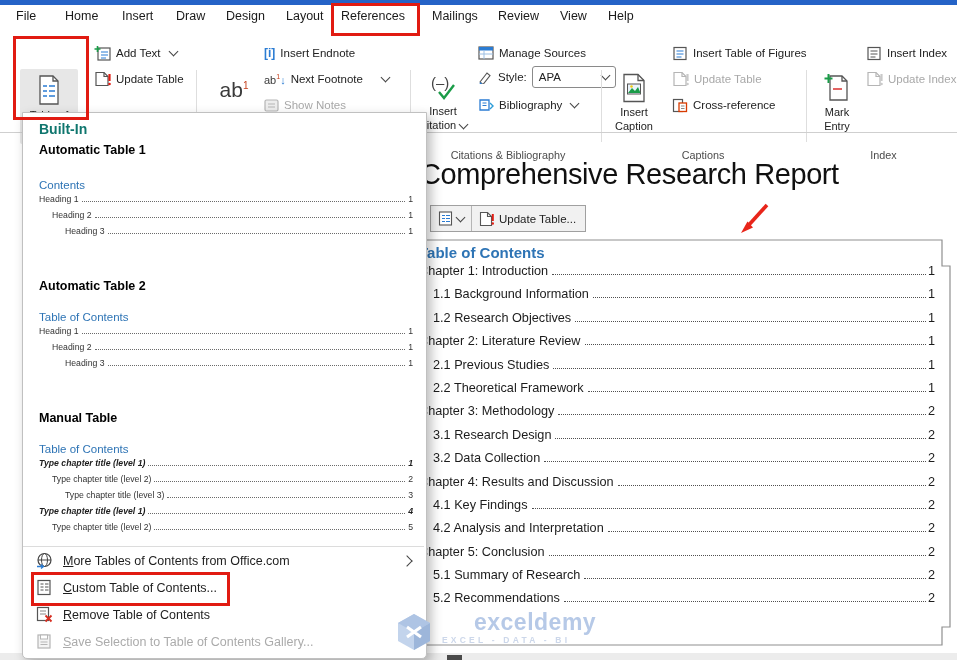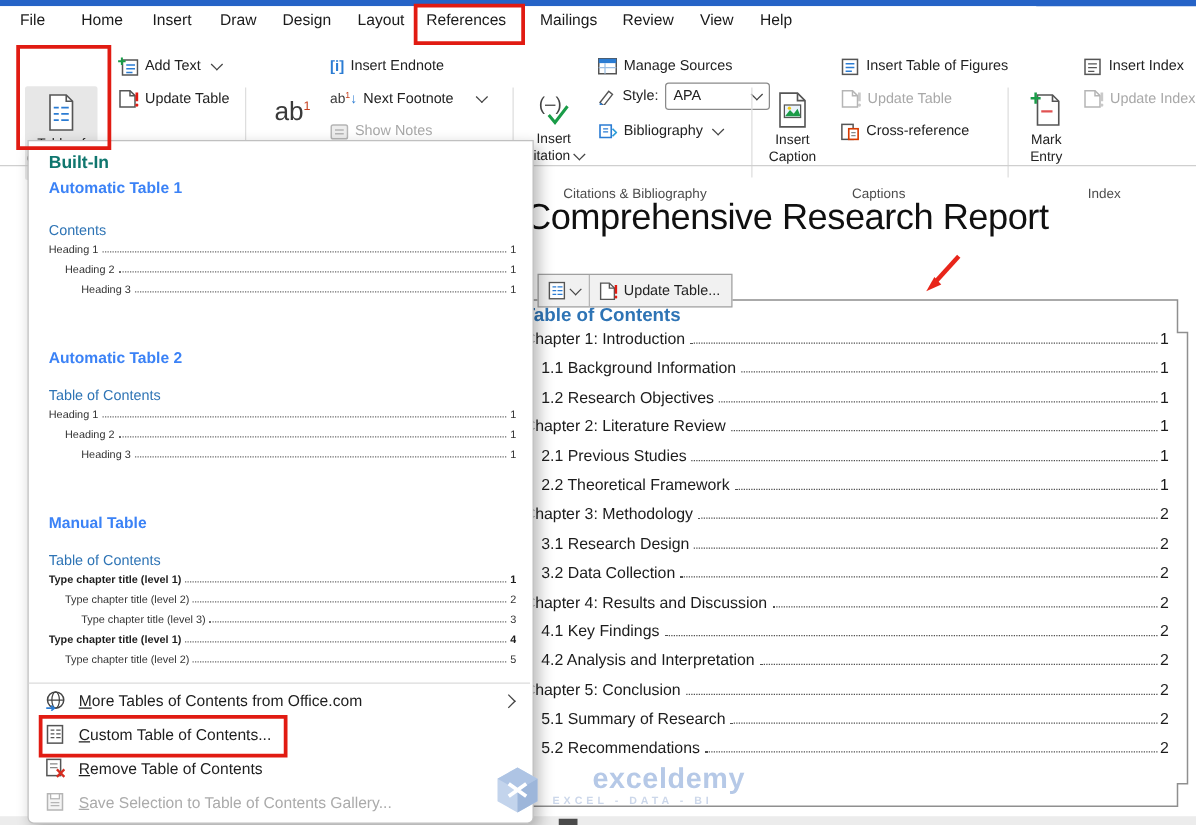--- a/index.html
+++ b/index.html
@@ -29,38 +29,38 @@
            display:flex;flex-direction:column;align-items:center;font-size:11px;color:#222;}
   #tocbtn-annot{left:13px;top:36px;width:70px;height:78px;border:3px solid #e11b12;z-index:210;}
   .stybox{display:inline-flex;align-items:center;justify-content:space-between;width:70px;height:20px;
           border:1px solid #8a8a8a;border-radius:3px;padding:0 6px;font-size:11.5px;background:#fff;}
 
   
   #dropdown{left:22px;top:112px;width:403px;height:545px;background:#fff;border:1px solid #c0c0c0;
             border-radius:0 0 5px 5px;box-shadow:4px 5px 12px rgba(0,0,0,.28);z-index:50;}
   .dd-abs{position:absolute;}
   #dd-header{left:16px;top:8px;font-size:14px;font-weight:bold;color:#0f766e;}
-  .gal-title{position:absolute;left:16px;font-size:12.5px;font-weight:bold;color:#3b82f6;}
+  .gal-title{position:absolute;left:16px;font-size:12.5px;font-weight:bold;color:#000000;}
   .gal-prev{position:absolute;left:16px;width:374px;overflow:hidden;}
   .gal-head{font-size:11.5px;color:#2E74B5;margin:2px 0 3px 0;}
   .prow{display:flex;align-items:baseline;font-size:8.7px;color:#333;height:16px;}
-  .prow.b{font-weight:bold;color:#1d1d1d;}
+  .prow.b{font-weight:bold;color:#1d1d1d;font-style:italic;}
   .prow .lead{flex:1;border-bottom:1.3px dotted #6b6b6b;margin:0 3px 3px 3px;}
   #dd-sep{left:0;top:433px;width:401px;height:1px;background:#dcdcdc;}
   .dd-item{position:absolute;left:0;width:401px;height:27px;display:flex;align-items:center;font-size:12.5px;color:#1e1e1e;}
   .dd-item .ic{width:18px;margin:0 10px 0 12px;display:flex;justify-content:center;}
   .dd-item.dis{color:#ababab;}
   .dd-item .sub{position:absolute;right:13px;width:7px;height:7px;border-top:1.5px solid #444;
                 border-right:1.5px solid #444;transform:rotate(45deg);}
   #custom-annot{left:8px;top:459px;width:193px;height:28px;border:3px solid #e11b12;z-index:210;}
 
   
   #doc-title{left:420px;top:158px;width:525px;text-align:left;font-size:29px;font-weight:500;
              letter-spacing:-0.4px;color:#101010;z-index:10;}
-  #toc-toolbar{left:430px;top:219px;height:25px;display:flex;align-items:stretch;background:#f1f1f1;
+  #toc-toolbar{left:430px;top:205px;height:25px;display:flex;align-items:stretch;background:#f1f1f1;
                border:1px solid #a0a0a0;z-index:12;font-size:11.5px;color:#222;text-align:right;}
   #toc-toolbar .seg1{display:flex;align-items:center;padding:0 7px;gap:3px;}
   #toc-toolbar .seg2{display:flex;align-items:center;gap:5px;border-left:1px solid #b5b5b5;padding:0 9px 0 7px;}
   #toc-heading{left:419px;top:244px;font-size:15px;font-weight:600;color:#2E74B5;z-index:10;}
   #toc-entries{left:419px;top:264px;width:516px;z-index:10;}
   .toc-row{display:flex;align-items:baseline;height:23.4px;font-size:12.7px;color:#1c1c1c;}
   .toc-row.sub{padding-left:14px;}
   .toc-row .lead{flex:1;border-bottom:1.6px dotted #4f4f4f;margin:0 2px 4px 4px;}
   #toc-outline{left:415px;top:239px;z-index:9;}
   #bottom-strip{left:0;top:653px;width:957px;height:7px;background:#ececec;z-index:5;}

